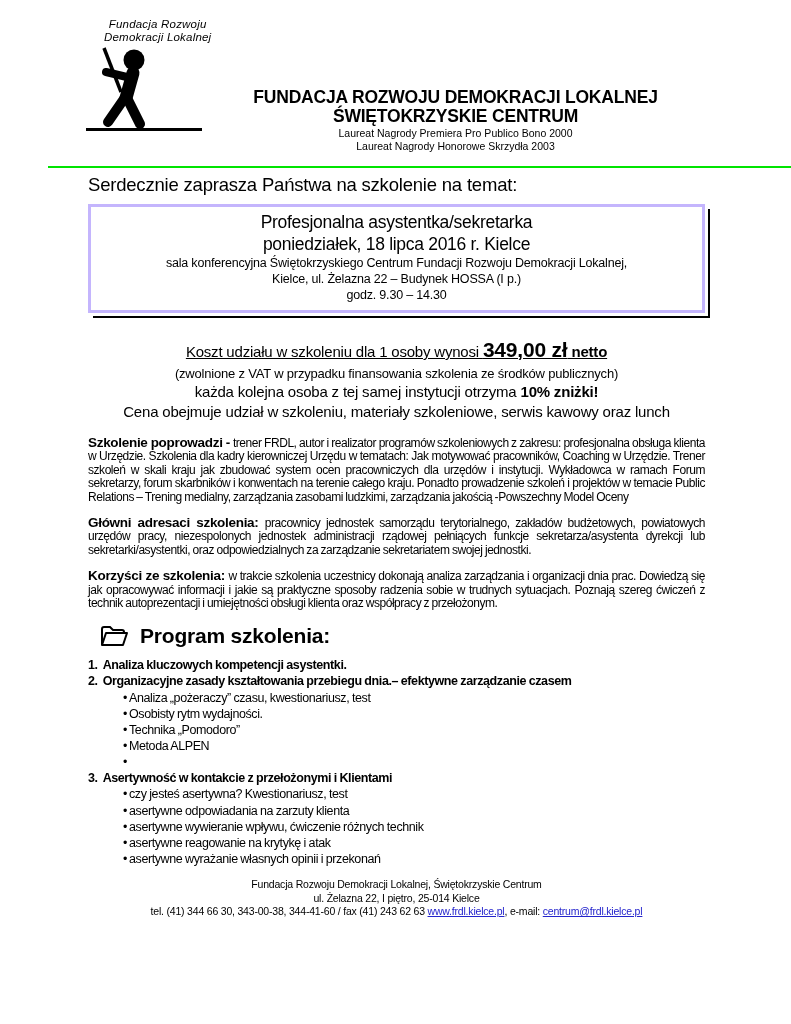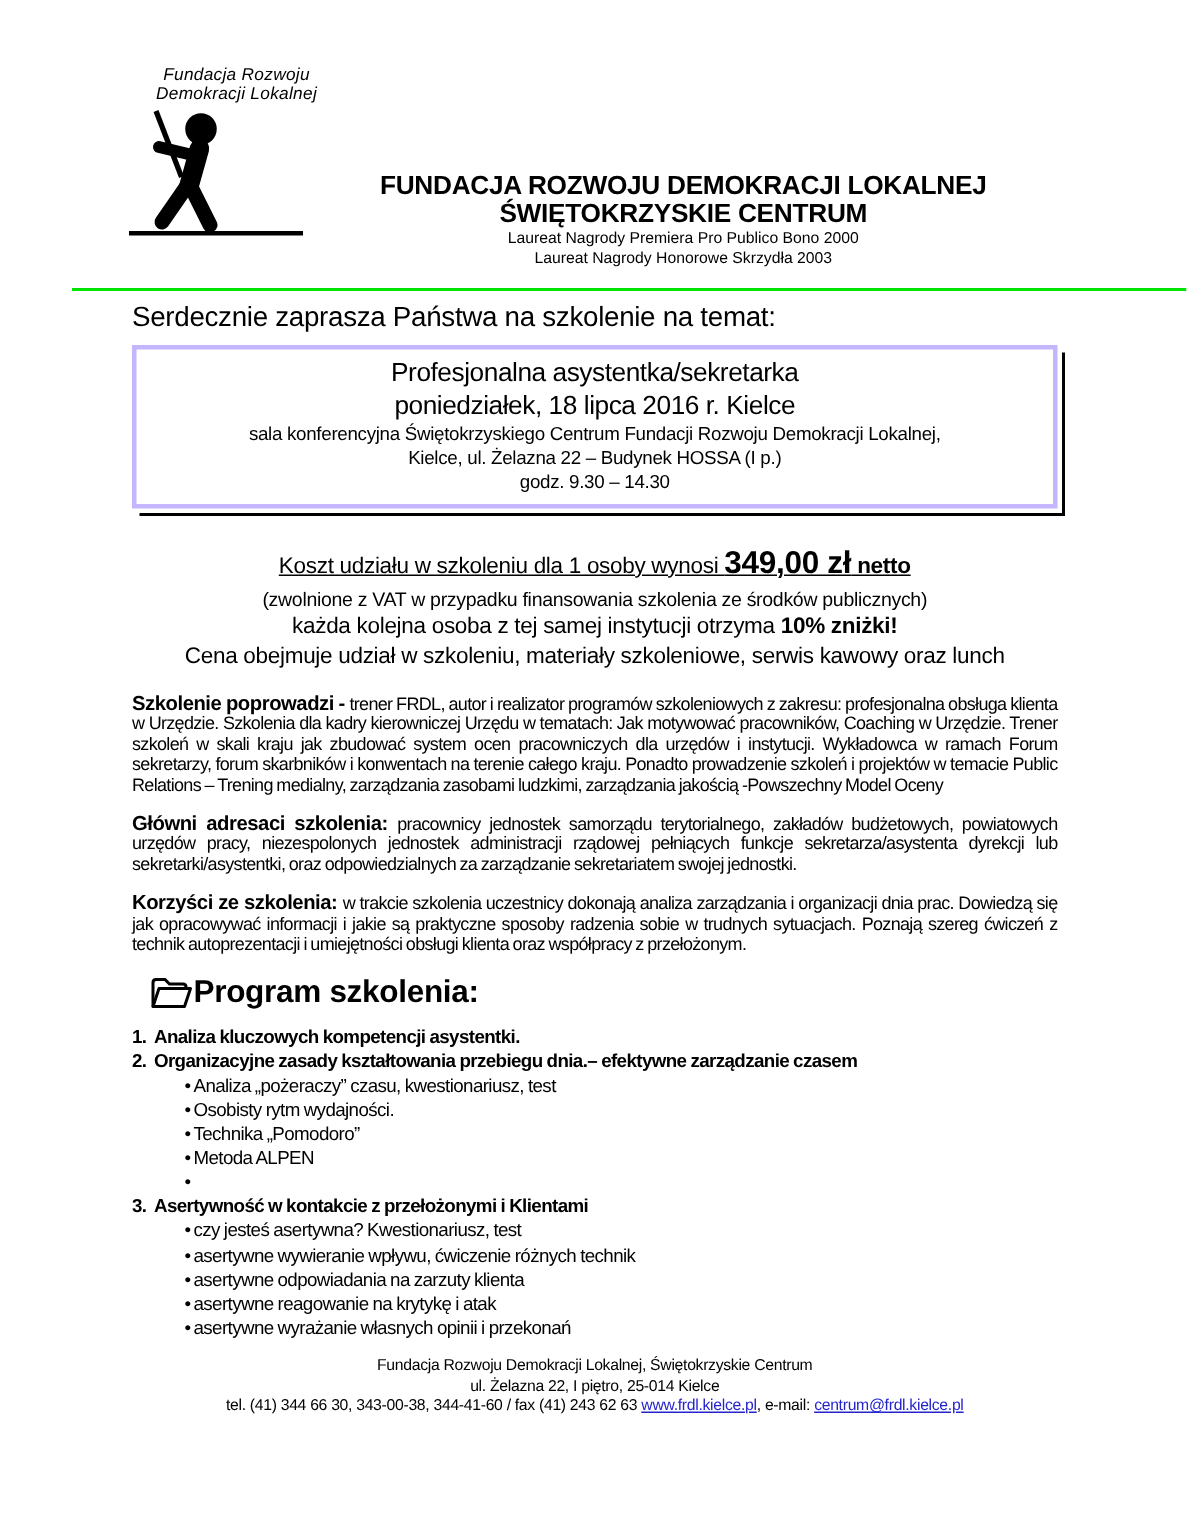--- a/index.html
+++ b/index.html
@@ -4,21 +4,21 @@
 <style>
   * { margin:0; padding:0; box-sizing:border-box; }
   html,body { width:791px; height:1024px; background:#ffffff; overflow:hidden; }
   body {
     font-family:"Liberation Sans", sans-serif;
     color:#000;
     padding:0 86px 0 88px;
   }
 
   
-  .header { position:relative; height:150px; margin-top:38px; }
+  .header { position:relative; height:150px; margin-top:12px; }
   .logo-script {
     position:absolute; left:16px; top:6px;
     font-style:italic; font-size:11.5px; line-height:13px;
     letter-spacing:.2px; text-align:center; white-space:pre-line;
   }
   .logo-figure { position:absolute; left:2px; top:34px; }
   .logo-rule { position:absolute; left:-2px; top:116px; width:116px; height:3px; background:#000; }
   .title-block { position:absolute; left:118px; right:0; top:76px; text-align:center; }
   .org-name   { font-size:17.5px; font-weight:bold; line-height:19px; letter-spacing:-0.2px; }
   .center-name{ font-size:17.5px; font-weight:bold; line-height:19px; letter-spacing:-0.2px; }
@@ -54,21 +54,21 @@
     text-align:justify;
     font-size:12px; line-height:13.4px;
     letter-spacing:-0.45px; word-spacing:-0.5px;
     margin-bottom:12px;
   }
   .sec b { font-size:13.5px; letter-spacing:-0.3px; }
 
   
   .program-heading {
     margin:14px 0 10px 12px;
-    display:flex; align-items:center; gap:0;
+    display:flex; align-items:center; gap:11px;
     font-size:21px; font-weight:bold; letter-spacing:-0.2px;
   }
   .program-list { list-style:none; font-size:12.5px; letter-spacing:-0.4px; word-spacing:-0.4px; }
   .pitem { margin-top:1px; }
   .pitem-title { display:flex; gap:5px; font-weight:bold; line-height:15px; text-align:justify; }
   .bullets { list-style:none; padding-left:33px; }
   .bullets li {
     line-height:14.6px; text-align:justify;
     padding-left:8px; text-indent:-6px; margin-top:1.5px;
   }
@@ -167,22 +167,22 @@
     </ul>
   </li>
 
   <li class="pitem">
     <div class="pitem-title">
       <span>3.</span>
       <span>Asertywność w kontakcie z przełożonymi i Klientami</span>
     </div>
     <ul class="bullets">
       <li><span class="blt"></span><span>czy jesteś asertywna? Kwestionariusz, test</span></li>
+      <li><span class="blt"></span><span>asertywne odpowiadania na zarzuty klienta</span></li>
       <li><span class="blt"></span><span>asertywne wywieranie wpływu, ćwiczenie różnych technik</span></li>
-      <li><span class="blt"></span><span>asertywne odpowiadania na zarzuty klienta</span></li>
       <li><span class="blt"></span><span>asertywne reagowanie na krytykę i atak</span></li>
       <li><span class="blt"></span><span>asertywne wyrażanie własnych opinii i przekonań</span></li>
     </ul>
   </li>
 </ol>
 
 <div class="footer">
   <div>Fundacja Rozwoju Demokracji Lokalnej, Świętokrzyskie Centrum</div>
   <div>ul. Żelazna 22, I piętro, 25-014 Kielce</div>
   <div>

